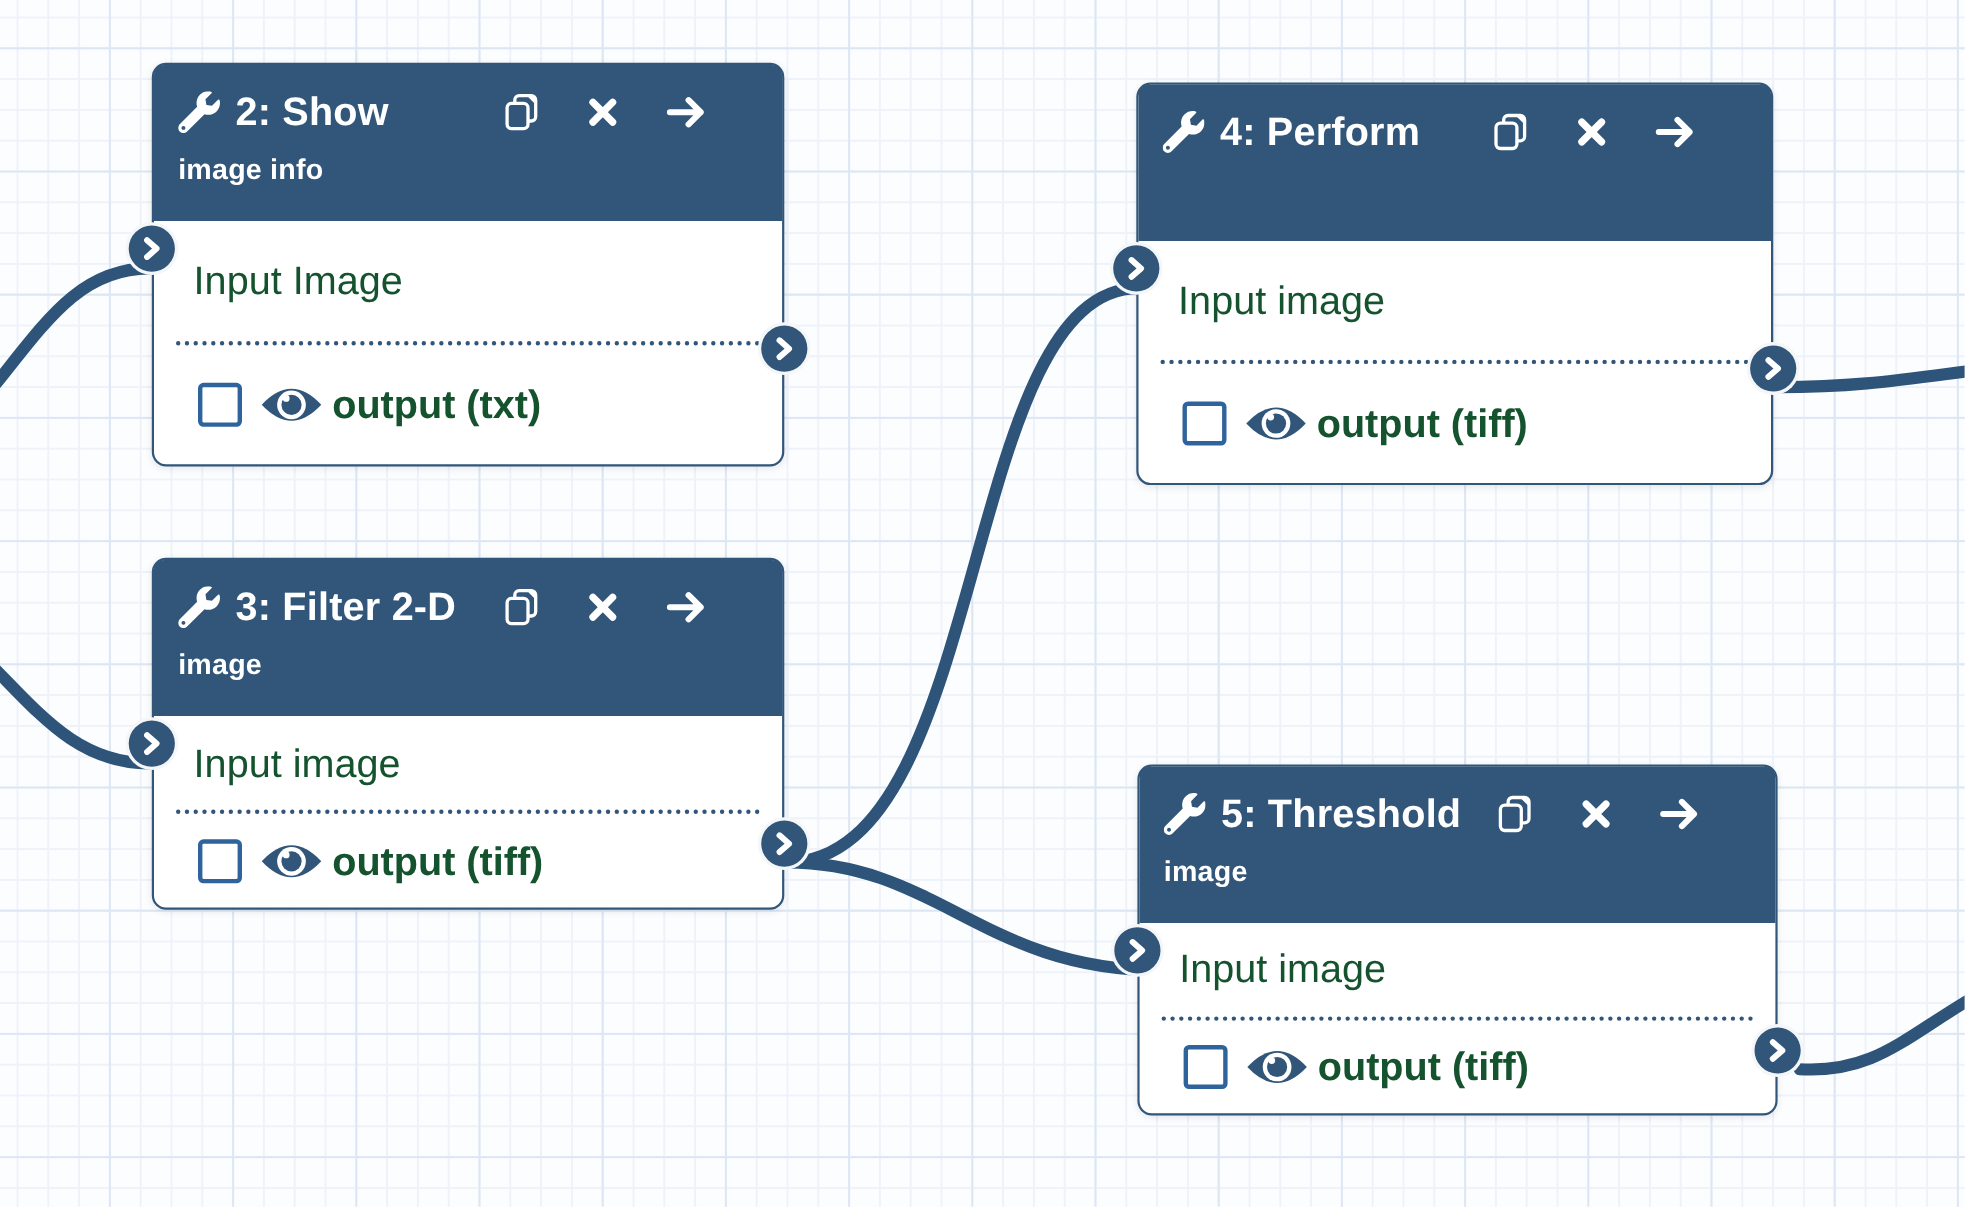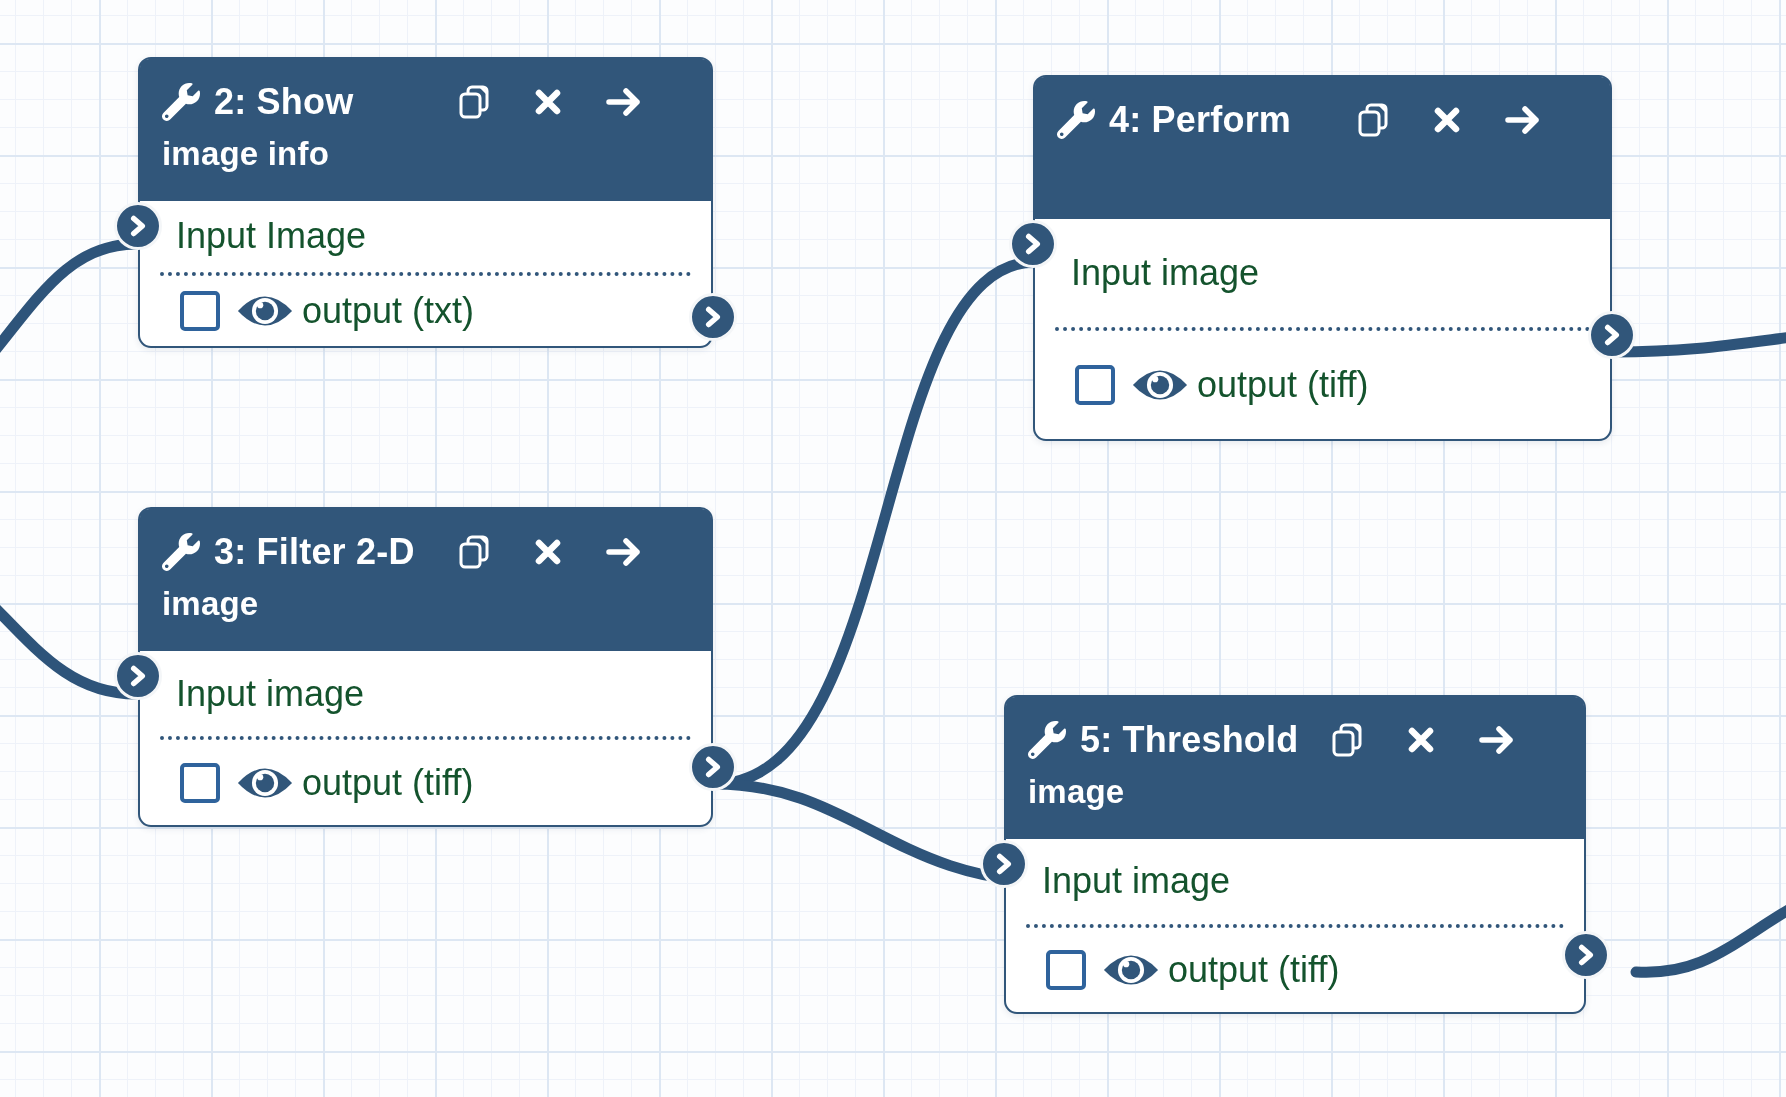--- a/index.html
+++ b/index.html
@@ -22,47 +22,47 @@
 
   .node{
     position:absolute;
     background:#fff;
     border:2.5px solid #31567a;
     border-radius:13px;
     box-shadow:0 2px 6px rgba(40,60,90,.10);
     display:flex;flex-direction:column;
     box-sizing:border-box;
   }
-  #node2{left:138px;top:57px;width:575px;height:291px;}
+  #node2{left:138px;top:57px;width:575px;height:367px;}
   #node3{left:138px;top:507px;width:575px;height:320px;}
   #node4{left:1033px;top:75px;width:579px;height:366px;justify-content:flex-end;}
-  #node5{left:1004px;top:695px;width:582px;height:319px;}
+  #node5{left:1034px;top:695px;width:582px;height:319px;}
 
   .node-header{
     background:#31567a;
     color:#fff;
     border-radius:9px 9px 0 0;
     height:142px;
     box-sizing:border-box;
     padding:17px 22px 0 22px;
     flex:0 0 auto;
     cursor:grab;
   }
   .hl1{display:flex;align-items:center;height:52px;}
   .wrench{display:inline-flex;width:40px;flex:0 0 auto;margin-right:12px;}
   .title{font-size:36px;font-weight:700;letter-spacing:.2px;white-space:nowrap;}
   .hicons{margin-left:auto;display:flex;align-items:center;gap:42px;padding-right:46px;}
   .hicon{display:inline-flex;cursor:pointer;}
-  .title-l2{font-size:33px;font-weight:700;letter-spacing:.2px;line-height:52px;white-space:nowrap;}
+  .title-l2{font-size:26px;font-weight:700;letter-spacing:.2px;line-height:52px;white-space:nowrap;}
 
   .node-body{flex:1 1 auto;display:flex;flex-direction:column;color:#14532d;}
   .row{display:flex;align-items:center;font-size:36px;}
   .input-row{flex:1 1 0;padding-left:36px;cursor:pointer;}
   .sep{border-top:4px dotted #31567a;margin:0 20px;}
-  .output-row{flex:1 1 0;padding-left:40px;cursor:pointer;}
+  .output-row{flex:1 1 0;padding-left:40px;cursor:pointer;font-weight:bold;}
   .cb{
     width:40px;height:40px;box-sizing:border-box;
     border:4px solid #2f639c;border-radius:5px;background:#fff;
     flex:0 0 auto;cursor:pointer;
   }
   .eye{display:inline-flex;margin:0 8px 0 16px;flex:0 0 auto;cursor:pointer;}
 
   .conn{
     position:absolute;
     width:42px;height:42px;border-radius:50%;

